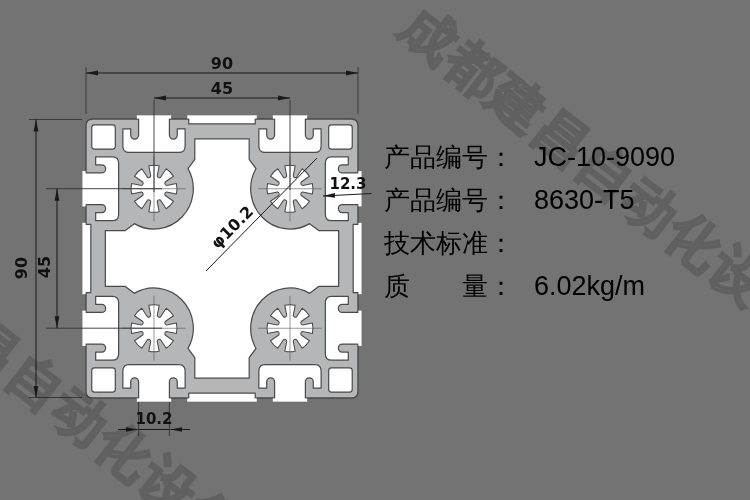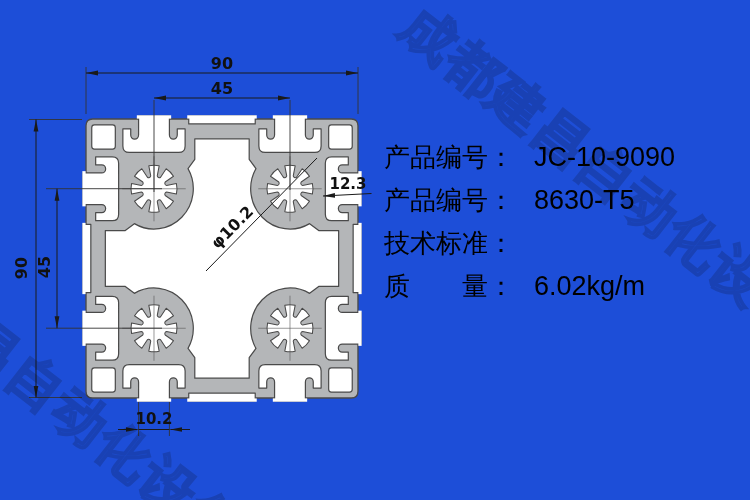--- a/index.html
+++ b/index.html
@@ -1,16 +1,16 @@
 <!DOCTYPE html>
 <html><head>
 <meta charset="utf-8">
 <style>
   html,body{margin:0;padding:0;background:#fff;}
-  .canvas{position:relative;width:750px;height:500px;background:#1d4ed8;overflow:hidden;
+  .canvas{position:relative;width:750px;height:500px;background:#737373;overflow:hidden;
           font-family:"DejaVu Sans",sans-serif;}
   .canvas svg{position:absolute;left:0;top:0;z-index:1;}
 
   
   .sil{stroke:#4a4a4a;stroke-width:.45;stroke-linejoin:round;}
   .wh{fill:#fff;stroke:#4a4a4a;stroke-width:.4;stroke-linejoin:round;}
   .er{fill:#fff;stroke:none;}
   .bore{fill:#fff;stroke:#4a4a4a;stroke-width:.34;stroke-linejoin:round;}
   .cl{stroke:#555;stroke-width:.2;}
 

